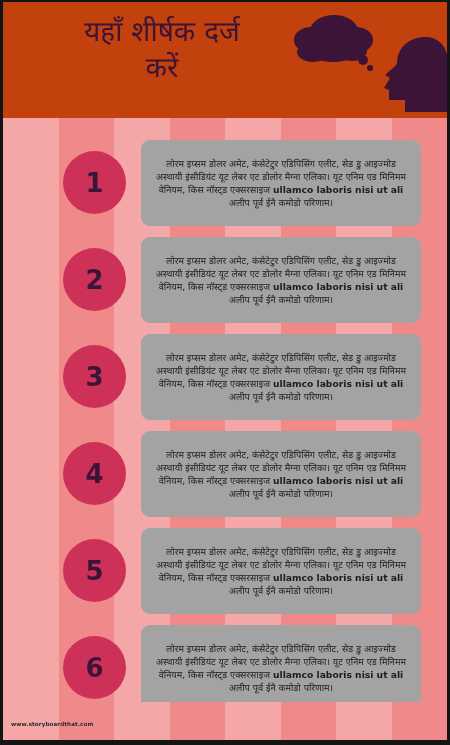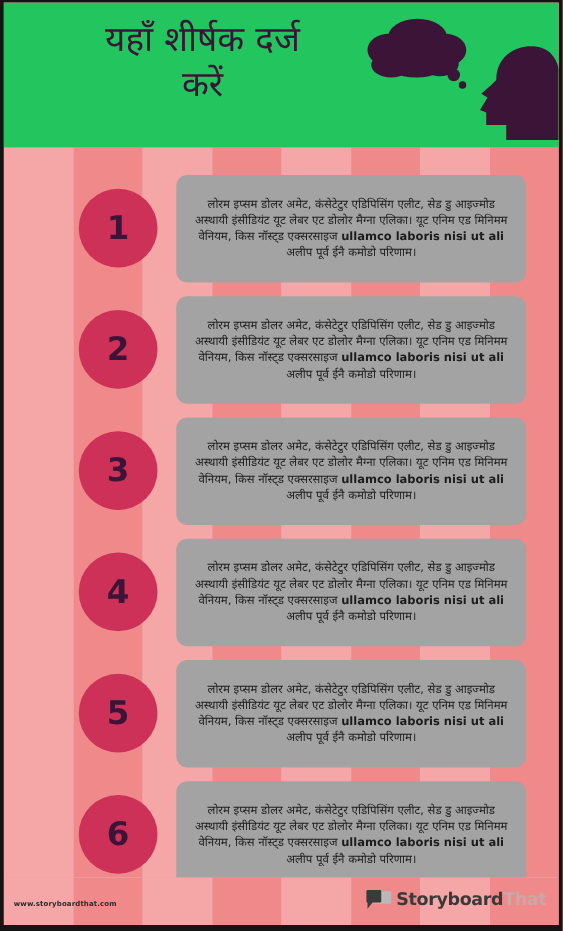--- a/index.html
+++ b/index.html
@@ -15,21 +15,21 @@
     border-right:3px solid #141414;
     border-top:2px solid #141414;
     border-bottom:5px solid #141414;
     background:#F3A0A0;
     overflow:hidden;
   }
 
   
   #header{
     position:absolute;left:0;top:0;width:444px;height:116px;
-    background:#22c55e;overflow:hidden;
+    background:#c2410c;overflow:hidden;
   }
   #title{
     position:absolute;left:14px;top:12px;width:290px;
     text-align:center;
     color:#3B1438;
     font-size:28px;line-height:1.28;
     font-family:"DejaVu Sans","Liberation Sans",sans-serif;
     letter-spacing:0px;
     white-space:pre-line;
   }
@@ -203,22 +203,15 @@
       <span class="st-a"></span>
         <span class="st-b"></span>
       <span class="st-a"></span>
         <span class="st-b"></span>
       <span class="st-a"></span>
         <span class="st-b"></span>
     </div>
 
     <div id="site-url">www.storyboardthat.com</div>
 
-    <div id="brand">
-      <svg width="20" height="16" viewBox="0 0 20 16" xmlns="http://www.w3.org/2000/svg">
-        <path d="M7 1 H19 A1 1 0 0 1 20 2 V10 A1 1 0 0 1 19 11 H7 A1 1 0 0 1 6 10 V2 A1 1 0 0 1 7 1 Z" fill="#b9b9b9"></path>
-        <path d="M1 0 H11 A1 1 0 0 1 12 1 V9 A1 1 0 0 1 11 10 H5 L1 15 V10 A1 1 0 0 1 0 9 V1 A1 1 0 0 1 1 0 Z" fill="#3a3a3a"></path>
-      </svg>
-      <div id="brand-text"><span class="b1">Storyboard</span><span class="b2">That</span></div>
-    </div>
   </div>
 
 </div>
 
 </body></html>

